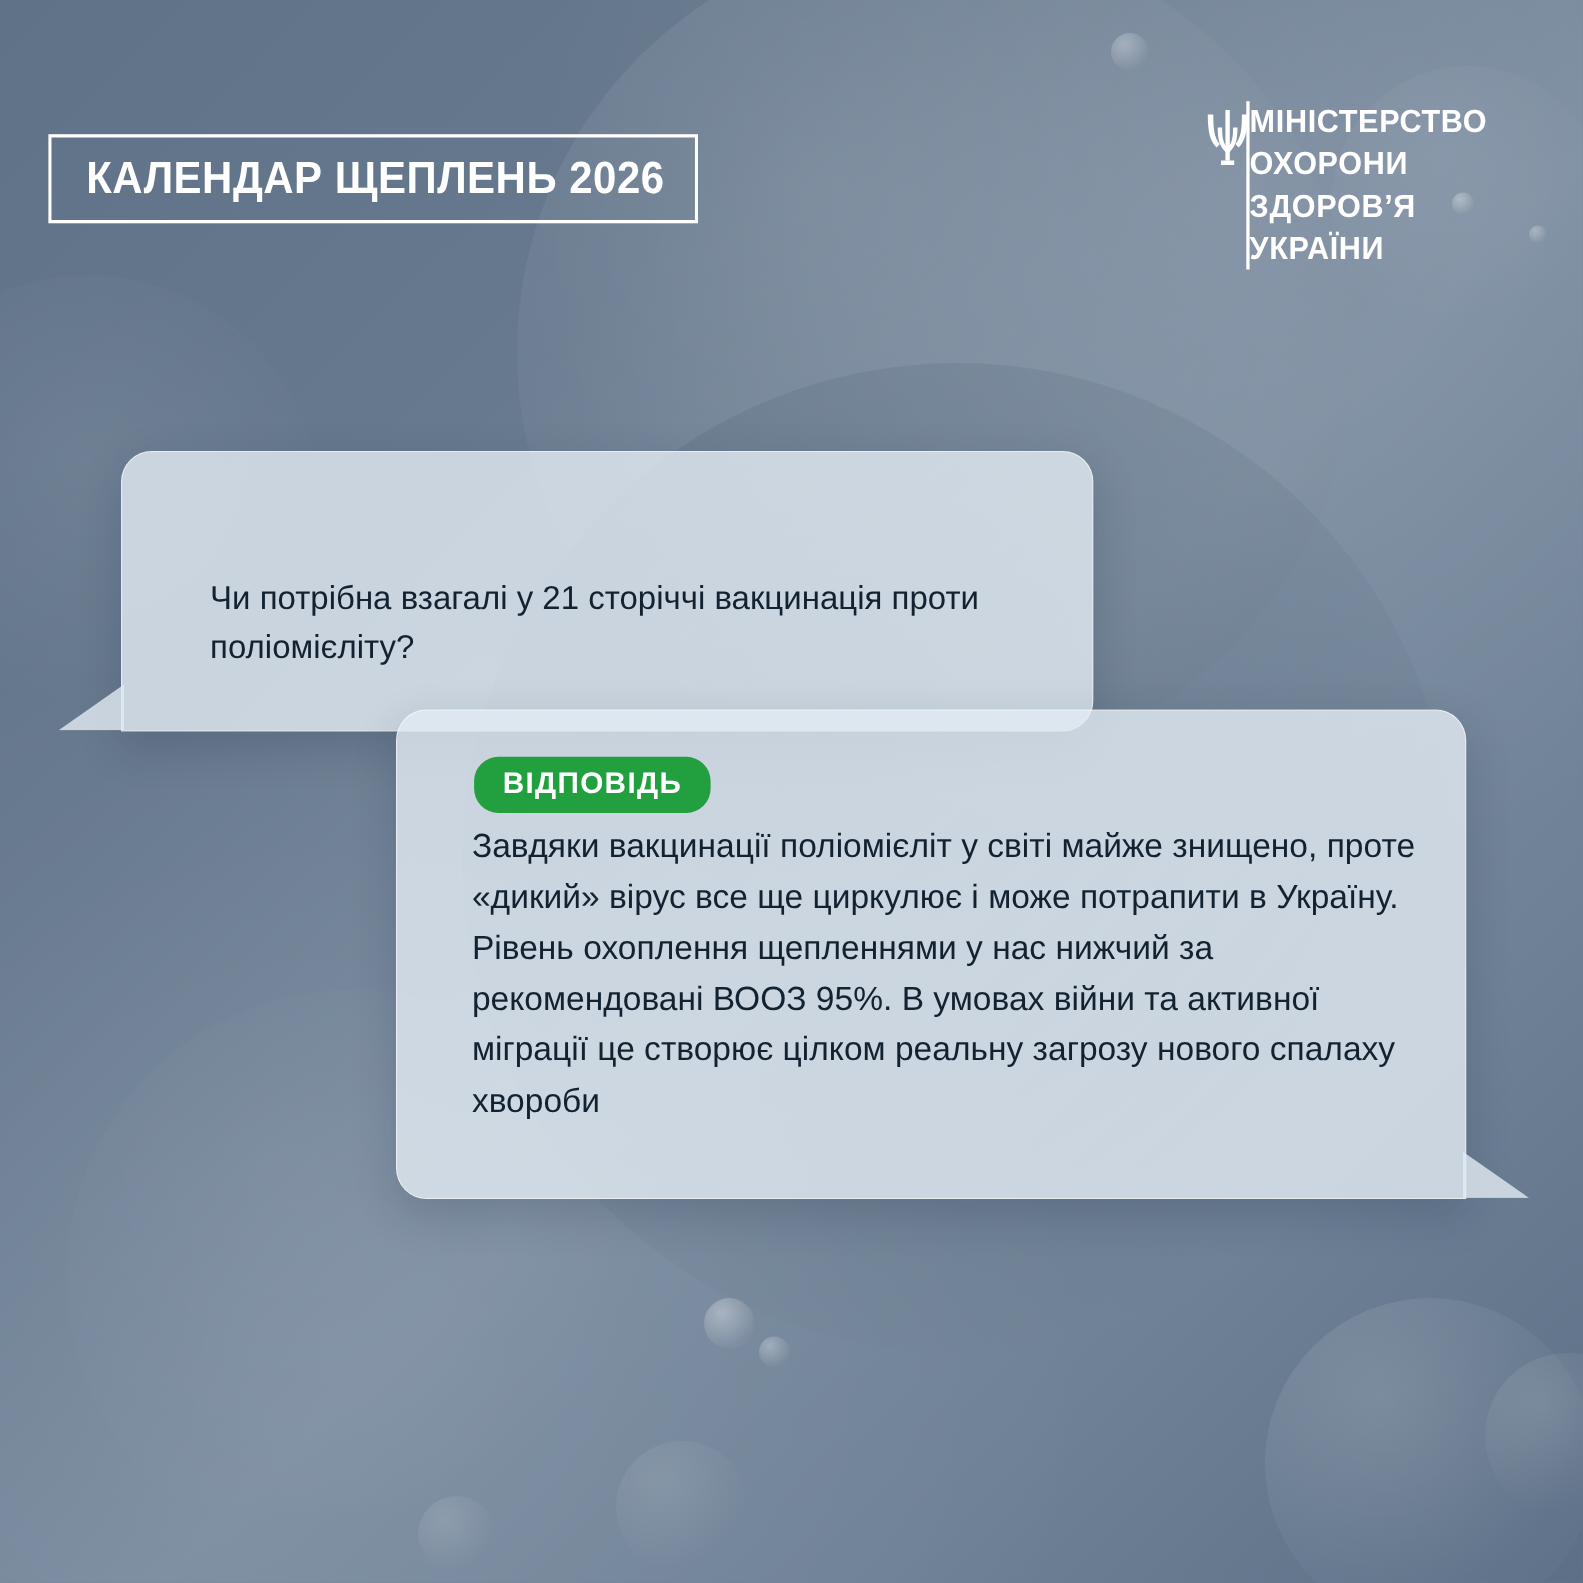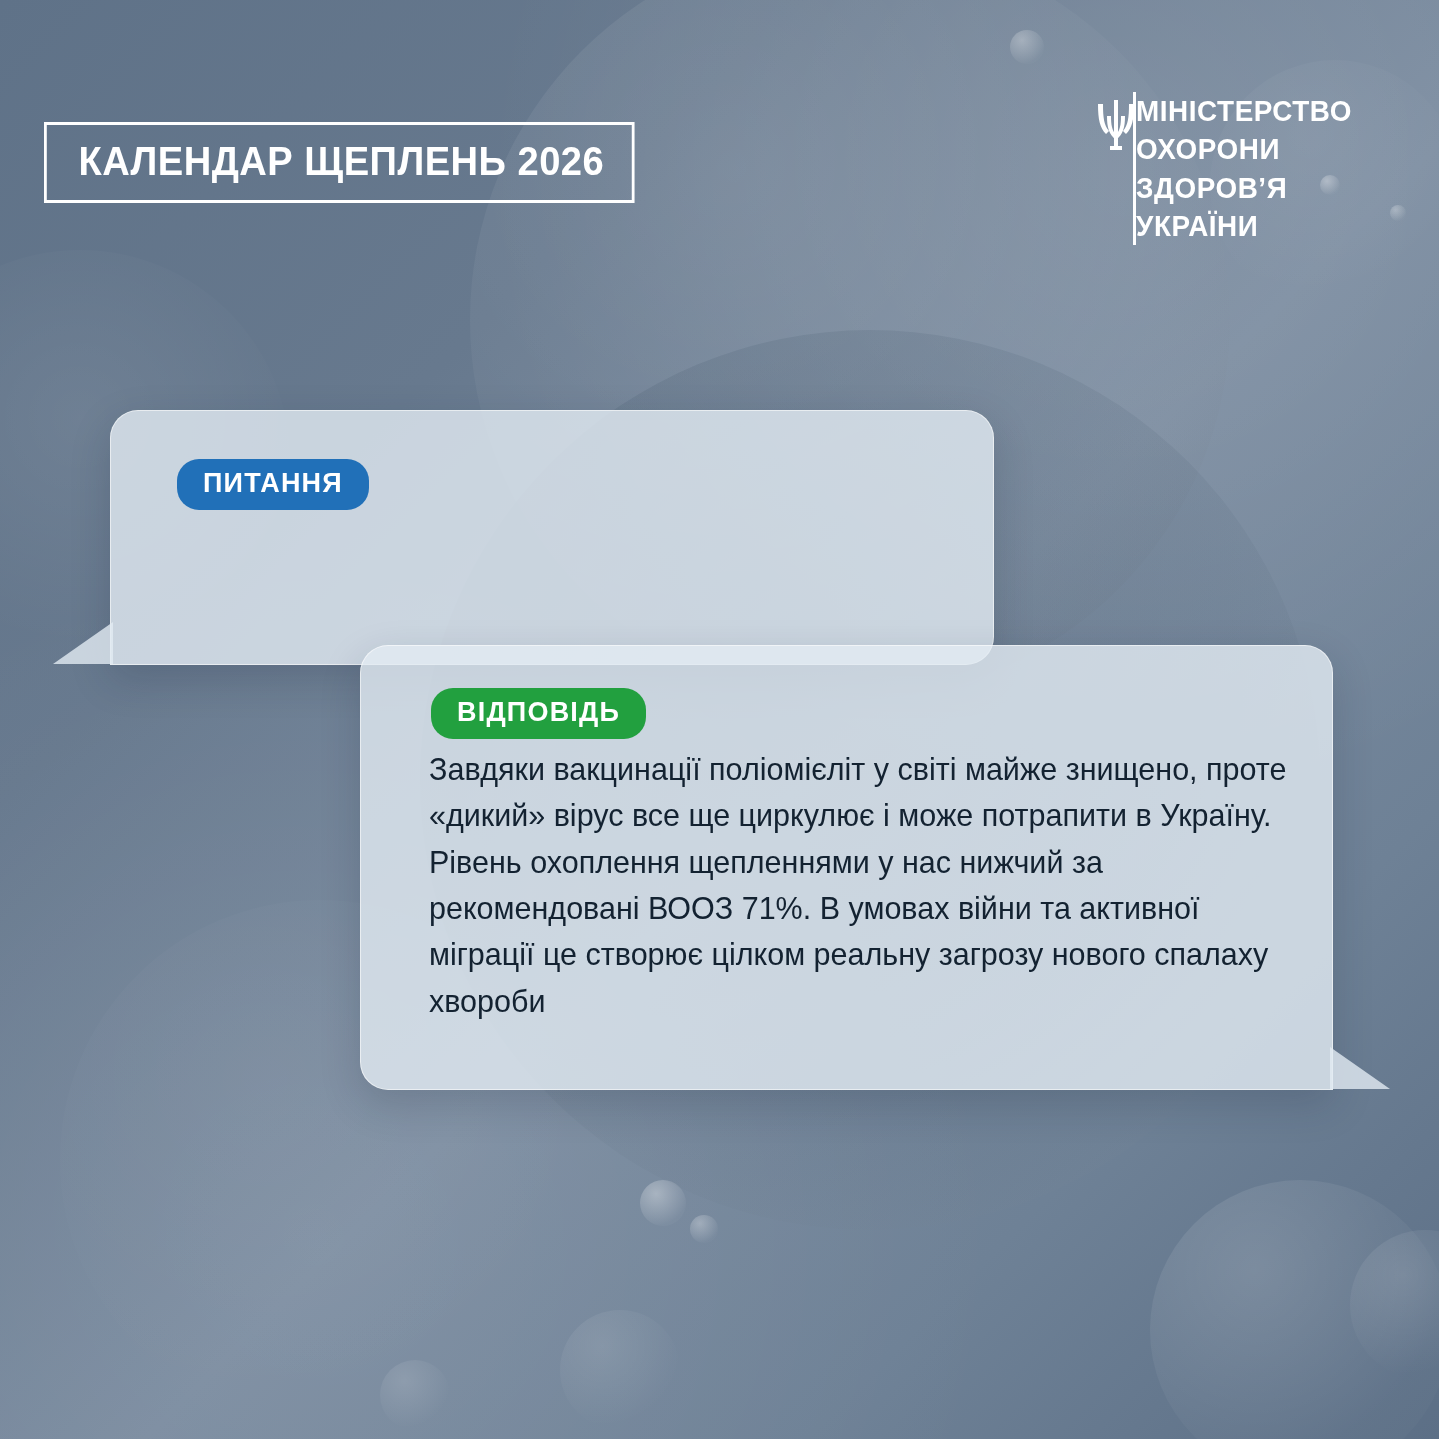--- a/index.html
+++ b/index.html
@@ -212,26 +212,24 @@
     <div class="logo-text">
       <div>МІНІСТЕРСТВО</div>
       <div>ОХОРОНИ</div>
       <div>ЗДОРОВ’Я</div>
       <div>УКРАЇНИ</div>
     </div>
   </div>
 
   <div class="card q">
     <div class="tail"></div>
-    <div class="pill-wrap">
-      <span class="pill question">ПИТАННЯ</span>
-    </div>
+    <div class="body-text">Чи потрібна взагалі у 21 сторіччі вакцинація проти поліомієліту?</div>
   </div>
 
   <div class="card a">
     <div class="tail"></div>
     <div class="pill-wrap">
       <span class="pill answer">ВІДПОВІДЬ</span>
     </div>
-    <div class="body-text">Завдяки вакцинації поліомієліт у світі майже знищено, проте «дикий» вірус все ще циркулює і може потрапити в Україну. Рівень охоплення щепленнями у нас нижчий за рекомендовані ВООЗ 71%. В умовах війни та активної міграції це створює цілком реальну загрозу нового спалаху хвороби</div>
+    <div class="body-text">Завдяки вакцинації поліомієліт у світі майже знищено, проте «дикий» вірус все ще циркулює і може потрапити в Україну. Рівень охоплення щепленнями у нас нижчий за рекомендовані ВООЗ 95%. В умовах війни та активної міграції це створює цілком реальну загрозу нового спалаху хвороби</div>
   </div>
 
 </div>
 
 </body></html>

